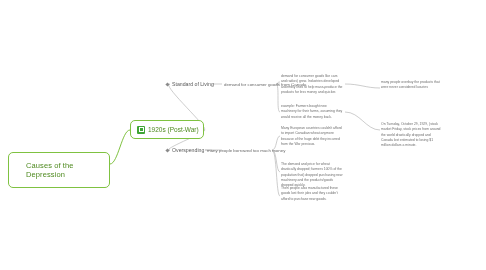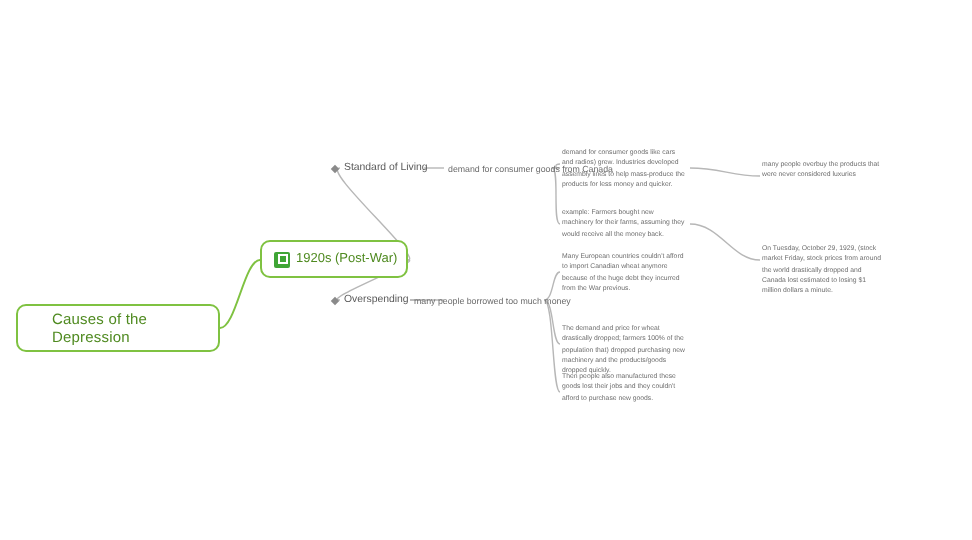--- a/index.html
+++ b/index.html
@@ -30,21 +30,21 @@
   }
   .node {
     position: absolute;
     box-sizing: border-box;
   }
   
   .root-node {
     left: 8px;
     top: 152px;
     width: 102px;
-    height: 24px;
+    height: 36px;
     border: 1px solid #7fc241;
     border-radius: 5px;
     background: #ffffff;
     display: flex;
     align-items: center;
     justify-content: center;
     color: #4f8a20;
     font-size: 7.5px;
     letter-spacing: 0.1px;
     padding-left: 17px;

